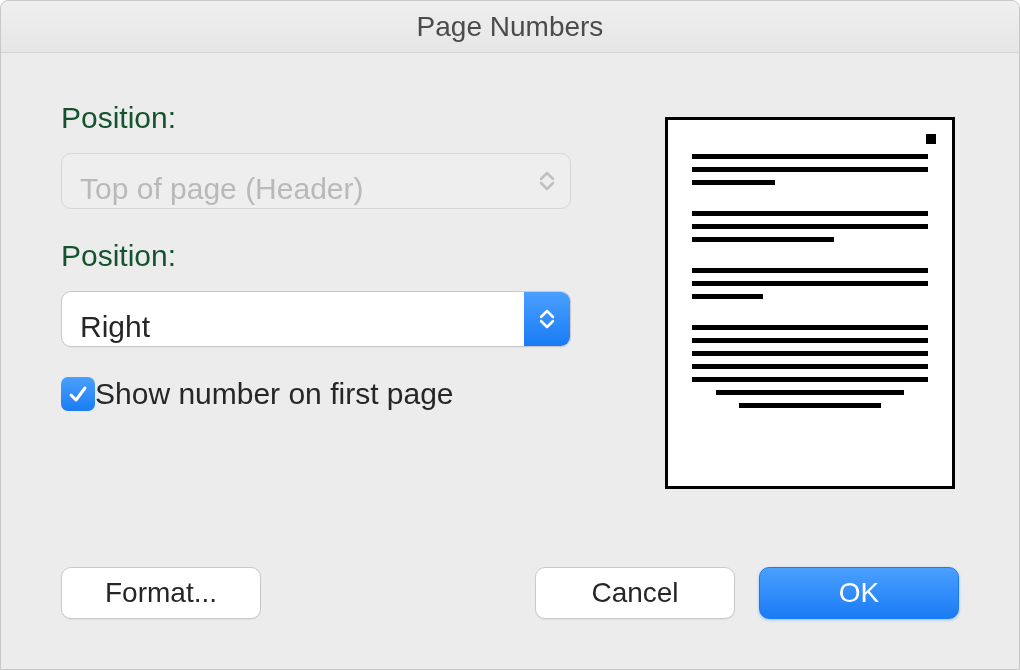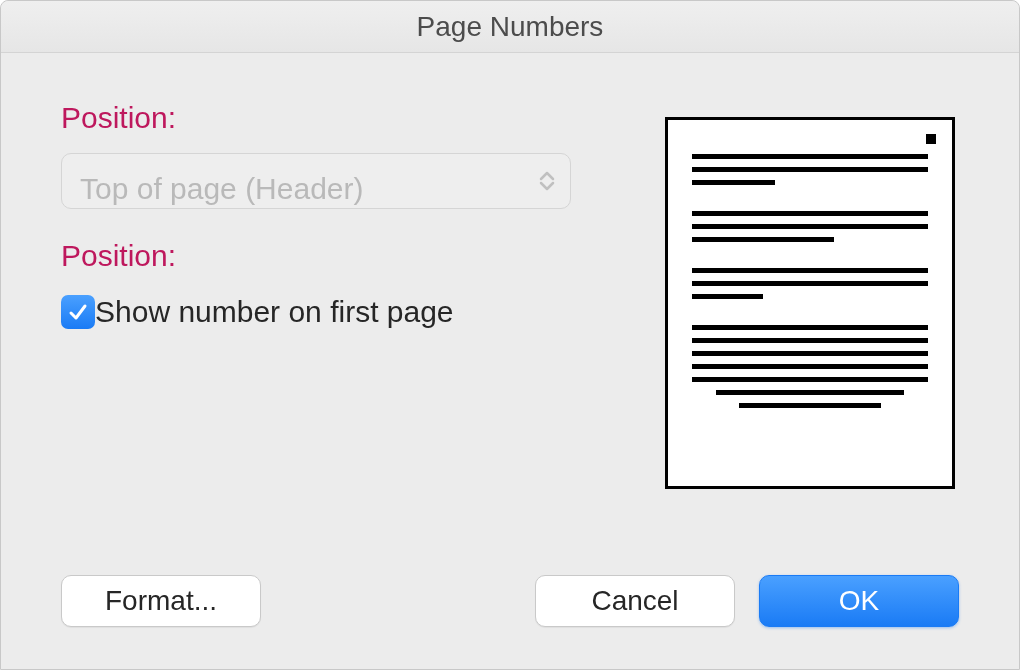--- a/index.html
+++ b/index.html
@@ -47,21 +47,21 @@
       padding: 48px 60px 30px 60px;
       position: relative;
     }
     
     .form-area {
       width: 510px;
     }
     
     .label {
       font-size: 30px;
-      color: #be185d;
+      color: #14532d;
       margin-bottom: 18px;
       display: block;
     }
     
     .select-wrapper {
       position: relative;
       margin-bottom: 30px;
     }
     
     .select {
@@ -160,21 +160,21 @@
       background: #000;
       margin-bottom: 8px;
     }
     
     .para-gap {
       height: 18px;
     }
     
     .button-row {
       position: absolute;
-      bottom: 42px;
+      bottom: 50px;
       left: 60px;
       right: 60px;
       display: flex;
       align-items: center;
     }
     
     .btn {
       height: 52px;
       padding: 0 30px;
       border: 1px solid #c9c9c9;
@@ -231,20 +231,33 @@
               <path d="M 2 8 L 8 2 L 14 8" fill="none" stroke="#c0c0c0" stroke-width="2.5" stroke-linecap="round" stroke-linejoin="round"></path>
             </svg>
           <svg width="16" height="10" viewBox="0 0 16 10">
               <path d="M 2 2 L 8 8 L 14 2" fill="none" stroke="#c0c0c0" stroke-width="2.5" stroke-linecap="round" stroke-linejoin="round"></path>
             </svg>
         </div>
       </div>
 
       <span class="label">Position:</span>
 
+      <div class="select-wrapper">
+        <div class="select">
+          <span>Right</span>
+        </div>
+        <div class="select-arrows active">
+          <svg width="16" height="10" viewBox="0 0 16 10">
+              <path d="M 2 8 L 8 2 L 14 8" fill="none" stroke="#fff" stroke-width="2.5" stroke-linecap="round" stroke-linejoin="round"></path>
+            </svg>
+          <svg width="16" height="10" viewBox="0 0 16 10">
+              <path d="M 2 2 L 8 8 L 14 2" fill="none" stroke="#fff" stroke-width="2.5" stroke-linecap="round" stroke-linejoin="round"></path>
+            </svg>
+        </div>
+      </div>
 
       <div class="checkbox-row">
         <div class="checkbox">
           <svg width="22" height="22" viewBox="0 0 22 22">
             <path d="M 4 12 L 9 17 L 18 5" fill="none" stroke="#fff" stroke-width="3" stroke-linecap="round" stroke-linejoin="round"></path>
           </svg>
         </div>
         <span class="checkbox-label">Show number on first page</span>
       </div>
 

